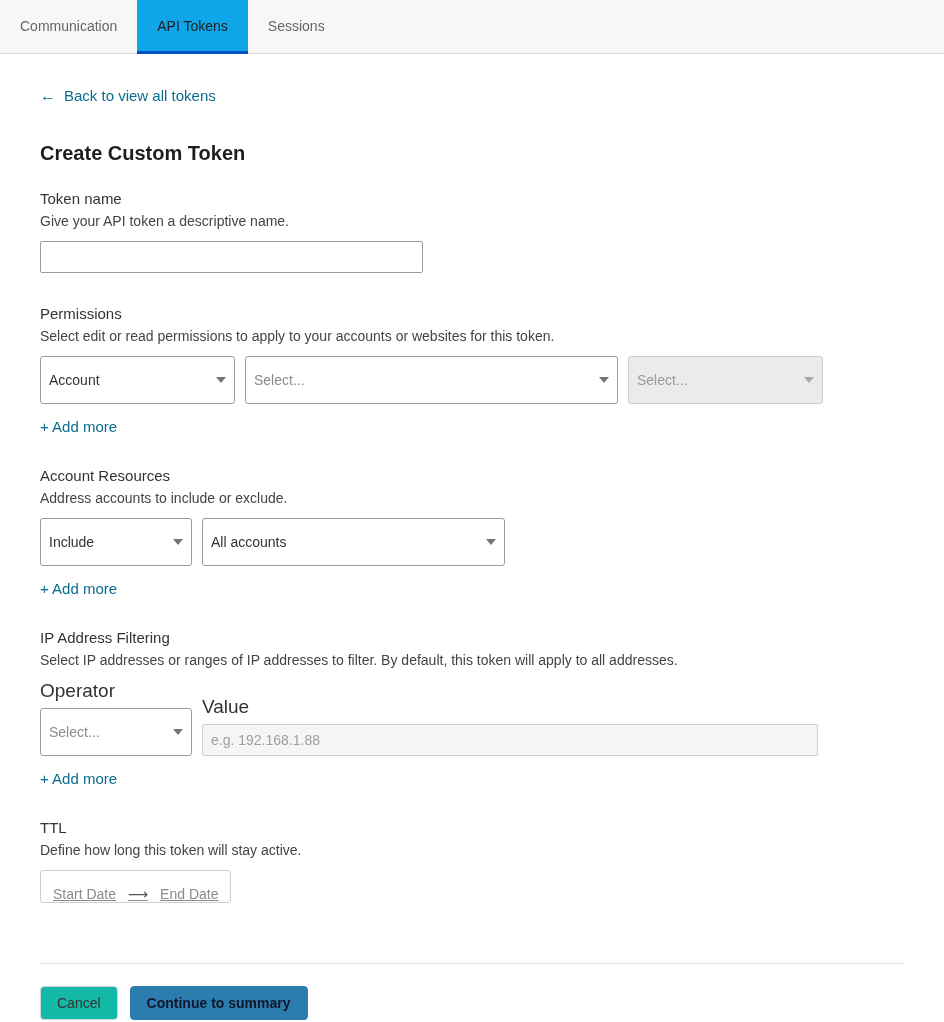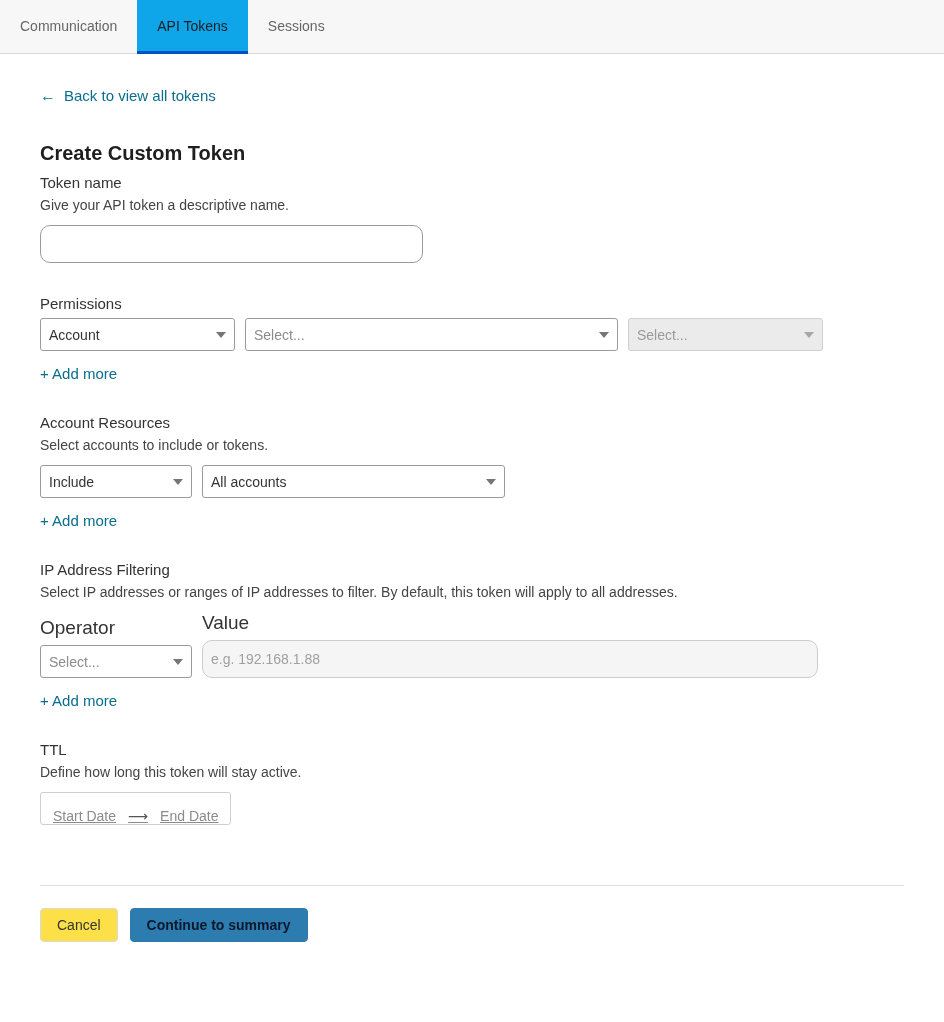--- a/index.html
+++ b/index.html
@@ -55,53 +55,53 @@
   }
   .back-arrow { font-size: 16px; line-height: 1; }
 
   h1.page-title {
     font-size: 20px;
     font-weight: bold;
     color: #1e1e1e;
     margin: 38px 0 0 0;
   }
 
-  .section { margin-top: 9px; }
+  .section { margin-top: 25px; }
   .section-label {
     font-size: 15px;
     color: #333333;
     margin: 0 0 6px 0;
   }
   .section-desc {
     font-size: 14px;
     color: #444444;
     margin: 0 0 12px 0;
   }
 
   .row { display: flex; align-items: center; gap: 10px; }
 
   
   .text-input {
-    height: 38px;
+    height: 32px;
     border: 1px solid #9b9b9b;
-    border-radius: 10px;
+    border-radius: 2px;
     background: #ffffff;
     font-size: 14px;
     padding: 0 8px;
     color: #333;
     outline: none;
   }
   .text-input::placeholder { color: #a0a0a0; }
   .text-input.disabled-look {
     background: #f5f5f5;
     border-color: #cccccc;
   }
 
   .select {
-    height: 33px;
+    height: 48px;
     border: 1px solid #9b9b9b;
     border-radius: 3px;
     background: #ffffff;
     display: flex;
     align-items: center;
     padding: 0 8px;
     font-size: 14px;
     color: #333333;
     cursor: pointer;
     position: relative;
@@ -170,21 +170,21 @@
     font-size: 14px;
     border-radius: 4px;
     padding: 0 16px;
     height: 34px;
     display: inline-flex;
     align-items: center;
     cursor: pointer;
     border: 1px solid transparent;
   }
   .btn-secondary {
-    background: #fde047;
+    background: #14b8a6;
     color: #333333;
     border-color: #d9d9d9;
   }
   .btn-primary {
     background: #2c7cb0;
     color: #0f172a;
     border-color: #2c7cb0;
     font-weight: bold;
   }
 </style>
@@ -213,40 +213,41 @@
   <h1 class="page-title">Create Custom Token</h1>
 
   <div class="section">
     <p class="section-label">Token name</p>
     <p class="section-desc">Give your API token a descriptive name.</p>
     <input class="text-input" style="width: 383px;" value="" placeholder="">
   </div>
 
   <div class="section" style="margin-top:32px;">
     <p class="section-label">Permissions</p>
+    <p class="section-desc">Select edit or read permissions to apply to your accounts or websites for this token.</p>
     <div class="row">
       <div class="select" style="width:195px;">
         <span class="val">Account</span>
         <span class="caret"></span>
       </div>
       <div class="select" style="width:373px;">
         <span class="val placeholder-val">Select...</span>
         <span class="caret"></span>
       </div>
       <div class="select disabled" style="width:195px;">
         <span class="val">Select...</span>
         <span class="caret"></span>
       </div>
     </div>
     <div class="add-more">+ Add more</div>
   </div>
 
   <div class="section" style="margin-top:32px;">
     <p class="section-label">Account Resources</p>
-    <p class="section-desc">Select accounts to include or tokens.</p>
+    <p class="section-desc">Address accounts to include or exclude.</p>
     <div class="row">
       <div class="select" style="width:152px;">
         <span class="val">Include</span>
         <span class="caret"></span>
       </div>
       <div class="select" style="width:303px;">
         <span class="val">All accounts</span>
         <span class="caret"></span>
       </div>
     </div>

